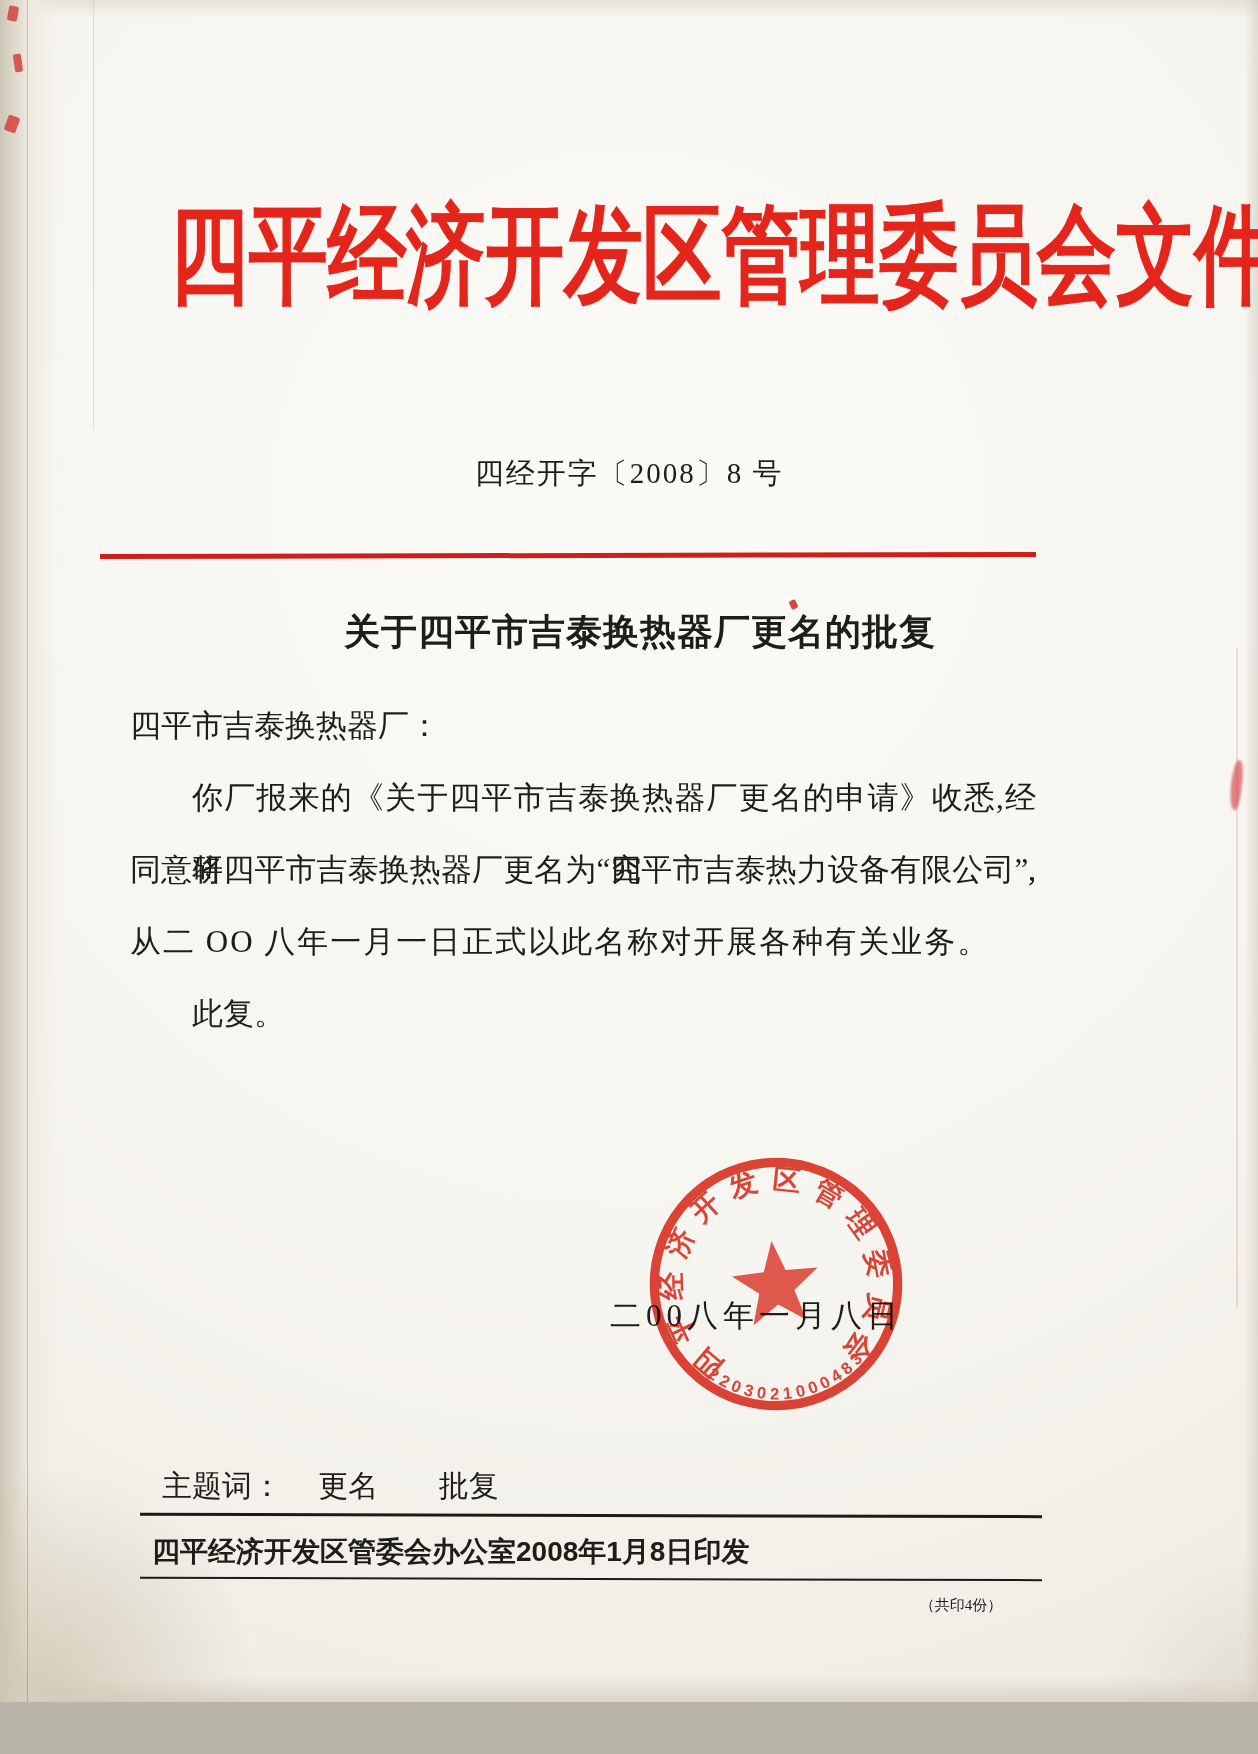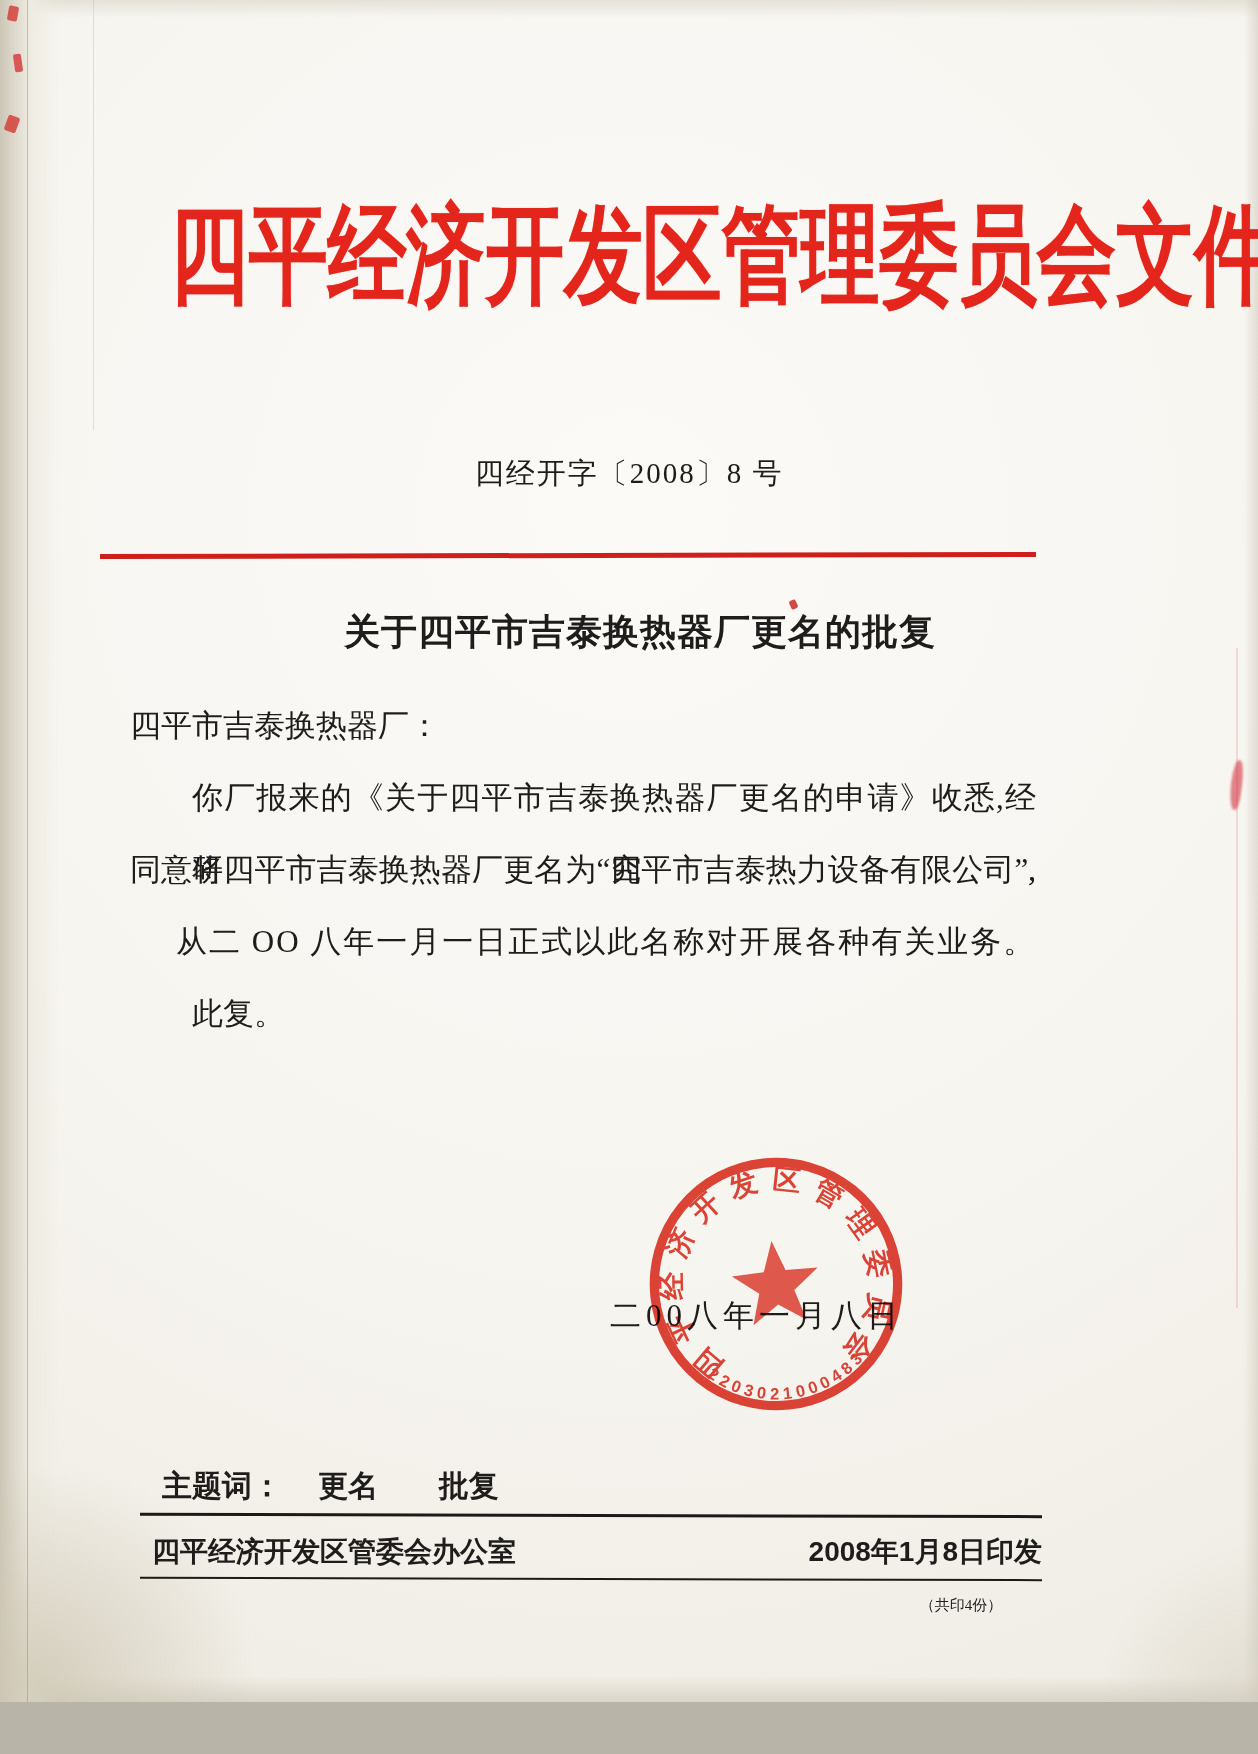--- a/index.html
+++ b/index.html
@@ -44,39 +44,39 @@
     position:absolute;left:0;top:608px;width:1258px;text-align:center;
     font-size:36px;line-height:48px;font-weight:bold;letter-spacing:1px;
     font-family:"Liberation Sans","DejaVu Sans",sans-serif;
     padding-left:11px;
   }
   .body-block{position:absolute;left:130px;top:690px;width:906px;font-size:31px;}
   .body-line{height:72px;line-height:72px;white-space:nowrap;}
   .just{text-align:justify;text-align-last:justify;-moz-text-align-last:justify;
     white-space:normal;}
   .indent{padding-left:62px;}
-  .spread{letter-spacing:2px;margin-left:46px;}
+  .spread{letter-spacing:2px;}
 
   .date-line{position:absolute;left:610px;top:1296px;z-index:1;
     font-size:31px;line-height:40px;letter-spacing:5px;white-space:nowrap;}
   .seal{position:absolute;left:642px;top:1150px;width:268px;height:268px;z-index:2;
     mix-blend-mode:multiply;opacity:.92;transform:rotate(-6deg);}
 
   .subject-row{position:absolute;left:162px;top:1462px;height:48px;line-height:48px;
-    font-family:"Liberation Sans","DejaVu Sans",sans-serif;font-weight:bold;
+    font-family:"Liberation Sans","DejaVu Sans",sans-serif;font-weight:normal;
     font-size:30px;white-space:nowrap;}
   .subject-row .kw1{margin-left:28px;}
   .subject-row .kw2{margin-left:52px;}
   .rule{position:absolute;left:140px;width:902px;background:#1c1a18;}
   .rule-1{top:1514px;height:3px;transform:rotate(.15deg);}
   .rule-2{top:1578px;height:2px;transform:rotate(.15deg);}
   .footer-row{position:absolute;left:152px;top:1530px;width:890px;height:44px;
-    display:flex;justify-content:space-between;align-items:center;
+    display:flex;justify-content:flex-start;align-items:center;
     font-family:"Liberation Sans","DejaVu Sans",sans-serif;font-weight:bold;
-    font-size:28px;gap:48px;}
+    font-size:28px;}
   .copies{position:absolute;left:856px;top:1588px;width:210px;text-align:center;
     font-size:15px;line-height:34px;}
 </style>
 </head>
 <body>
 
 <div class="page">
 
   <div class="paper-edge-line"></div>
   <div class="crease"></div>

